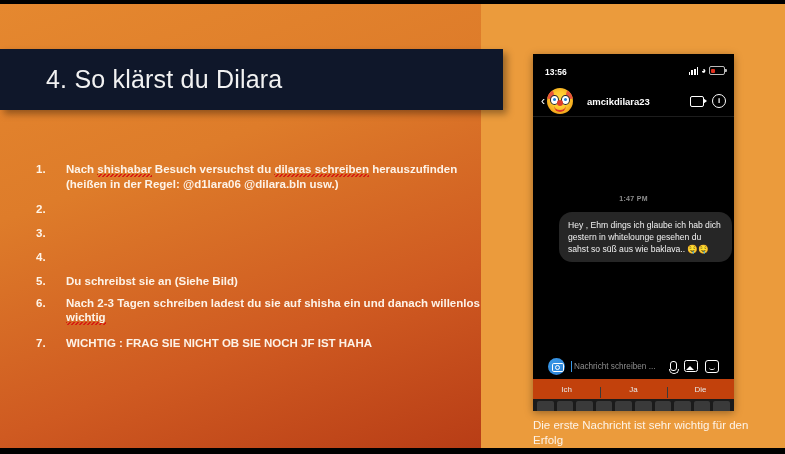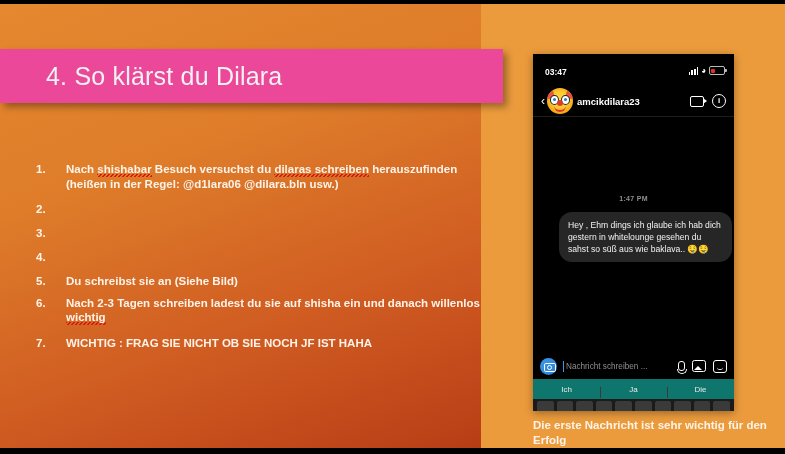--- a/index.html
+++ b/index.html
@@ -17,22 +17,22 @@
   .border-bottom{position:absolute;left:0;top:448px;width:785px;height:6px;background:#000;z-index:60;}
 
   
   .left-panel{
     position:absolute;left:0;top:0;width:481px;height:444px;
     background:linear-gradient(160deg,#e5882f 0%,#de7c2a 35%,#cf5a21 70%,#b83d16 100%);
   }
 
   
   .title-bar{
-    position:absolute;left:0;top:45px;width:503px;height:54px;
-    background:#ec4899;
+    position:absolute;left:0;top:45px;width:503px;height:61px;
+    background:#0f172a;
     box-shadow:4px 4px 7px rgba(0,0,0,0.35);
     display:flex;align-items:center;
   }
   .title-text{
     color:#f2f2f2;font-size:25px;font-weight:400;
     margin-left:46px;letter-spacing:0.2px;
     white-space:nowrap;
   }
 
   
@@ -124,21 +124,21 @@
   .avatar .eye.r{right:3px;}
   .avatar .eye::after{content:"";position:absolute;left:1.5px;top:2px;width:3px;height:3px;border-radius:50%;background:#1e7fd4;}
   .avatar .nose{
     position:absolute;left:50%;top:12px;margin-left:-3px;width:6px;height:6px;border-radius:50%;background:#e03b2a;
   }
   .avatar .mouth{
     position:absolute;left:50%;margin-left:-6px;bottom:2px;width:12px;height:6px;
     border-bottom:2.5px solid #d9342a;border-radius:0 0 10px 10px;
   }
   .uname{
-    color:#fff;font-size:9.5px;font-weight:700;margin-left:4px;
+    color:#fff;font-size:9.5px;font-weight:700;margin-left:14px;
   }
   .head-icons{margin-left:auto;display:flex;align-items:center;gap:8px;}
   .vid-ico{
     width:12px;height:9px;border:1.3px solid #fff;border-radius:2px;position:relative;
   }
   .vid-ico::after{
     content:"";position:absolute;right:-4px;top:1px;
     border-top:3px solid transparent;border-bottom:3px solid transparent;border-left:4px solid #fff;
   }
   .info-ico{
@@ -156,21 +156,21 @@
     margin-top:10px;margin-left:auto;width:155px;
     background:#262626;color:#f2f2f2;
     border-radius:13px;
     padding:7px 9px 7px 9px;
     font-size:8.6px;line-height:12px;
   }
 
   
   .inputbar{
     flex:0 0 26px;height:26px;display:flex;align-items:center;
-    padding:0 7px;gap:6px;
+    padding:0 15px;gap:6px;
   }
   .cam{
     width:17px;height:17px;border-radius:50%;flex:0 0 17px;
     background:linear-gradient(135deg,#3b9ae8,#2a7fd4);
     position:relative;
   }
   .cam::before{
     content:"";position:absolute;left:3.5px;top:5px;width:10px;height:7.5px;
     border:1.2px solid #fff;border-radius:1.8px;
   }
@@ -203,40 +203,40 @@
     width:12px;height:11px;border:1.2px solid #fff;border-radius:3px;position:relative;
   }
   .stick::after{
     content:"";position:absolute;left:2.5px;bottom:2px;width:6px;height:3px;
     border-bottom:1.2px solid #fff;border-radius:0 0 6px 6px;
   }
 
   
   .quick{
     flex:0 0 20px;height:20px;display:flex;align-items:center;
-    background:#0f766e;
+    background:#c2410c;
     justify-content:center;
   }
   .qr{
     flex:1 1 0;text-align:center;color:#e8e8e8;font-size:8px;
     position:relative;
   }
   .qr+.qr::before{
     content:"";position:absolute;left:0;top:2px;height:11px;width:1px;background:#3a3a3a;
   }
   
   .kb{
     flex:0 0 10px;height:10px;background:#1b1b1b;display:flex;gap:3px;padding:2px 4px 0 4px;
   }
   .kb i{flex:1 1 0;background:#3a3a3a;border-radius:2px 2px 0 0;display:block;}
 
   
   .caption{
     position:absolute;left:533px;top:414px;width:240px;
-    color:#fdf3e8;font-size:11.5px;font-weight:700;line-height:15px;
+    color:#fdf3e8;font-size:11.5px;font-weight:400;line-height:15px;
   }
 </style>
 </head>
 <body>
 
 <div class="border-top"></div>
 
 <div class="slide">
 
   <div class="left-panel"></div>
@@ -281,21 +281,21 @@
     <div class="li">
       <div class="num">7.</div>
       <div class="txt">WICHTIG : FRAG SIE NICHT OB SIE NOCH JF IST HAHA</div>
     </div>
 
   </div>
 
   <div class="phone">
 
     <div class="statusbar">
-      <div class="sb-time">03:47</div>
+      <div class="sb-time">13:56</div>
       <div class="sb-right">
         <div class="bars">
             <i></i>
             <i></i>
             <i></i>
             <i></i>
           </div>
         <div class="wifi">◕</div>
         <div class="batt">
             <b></b>

